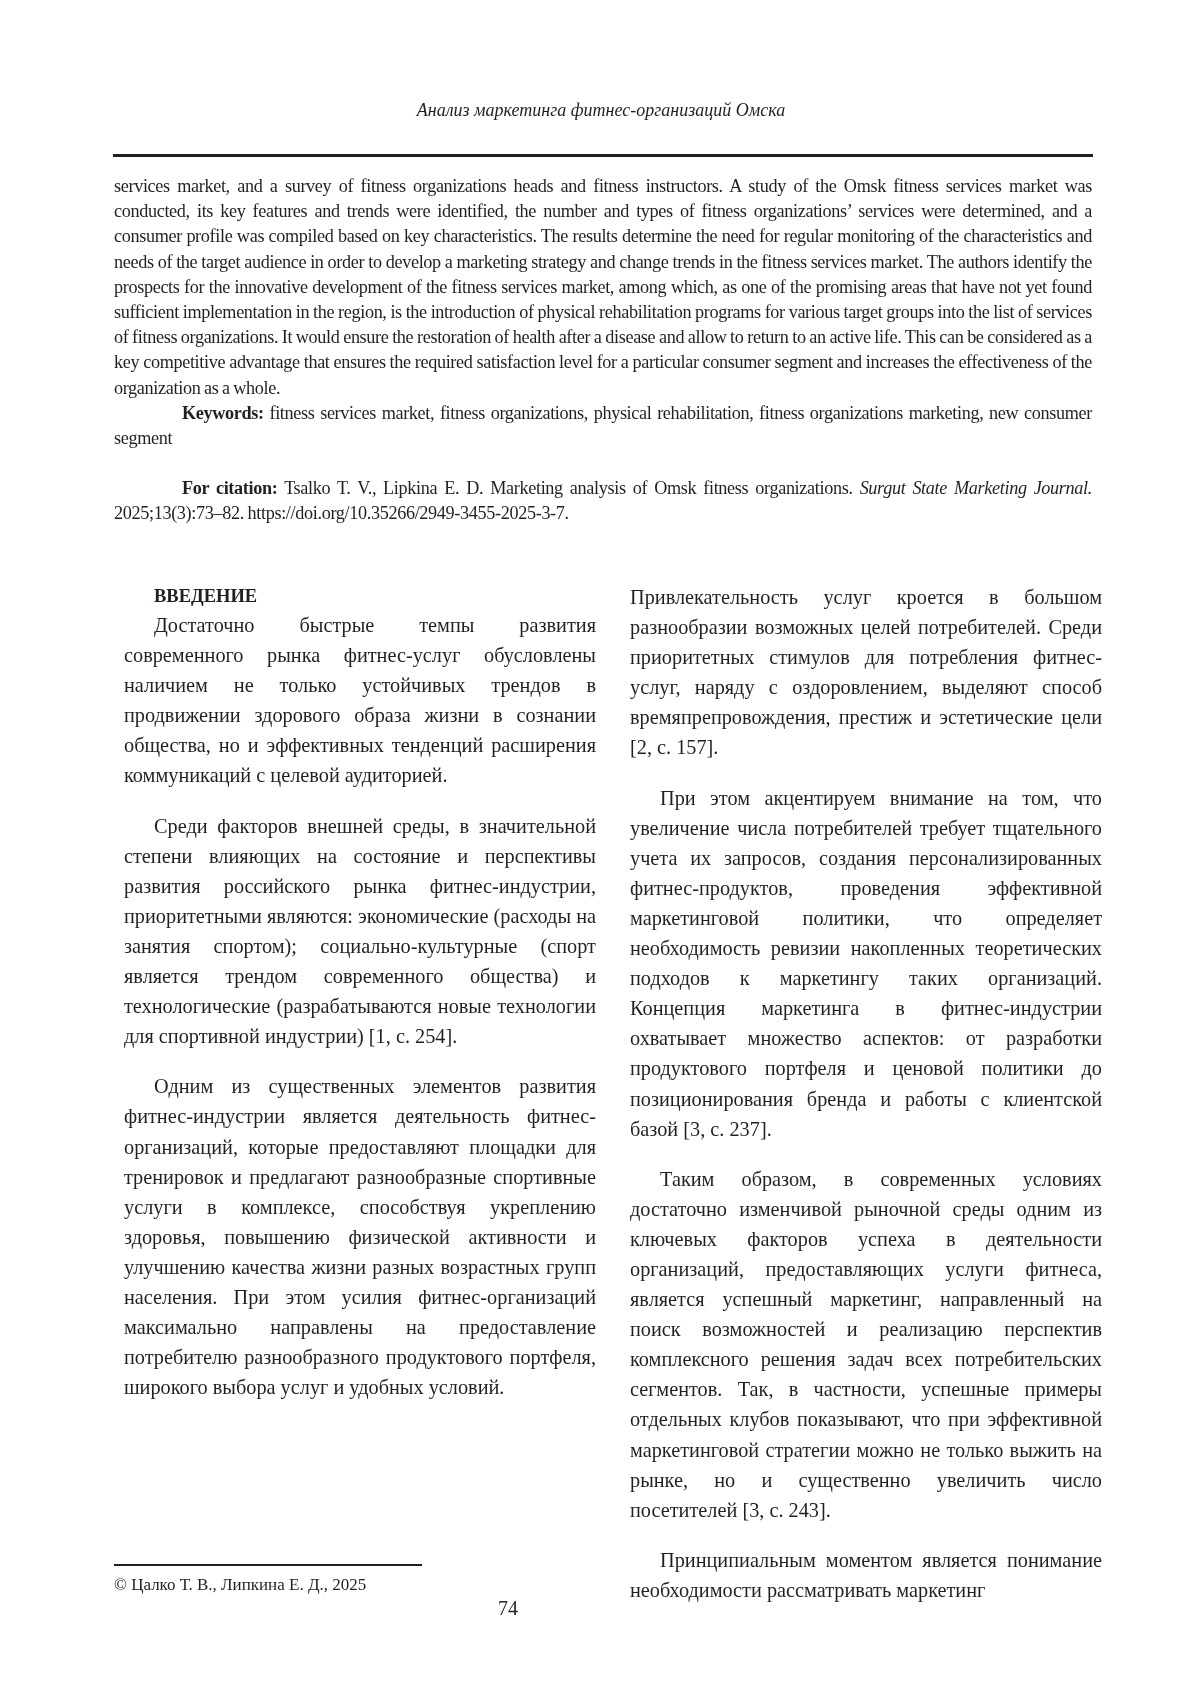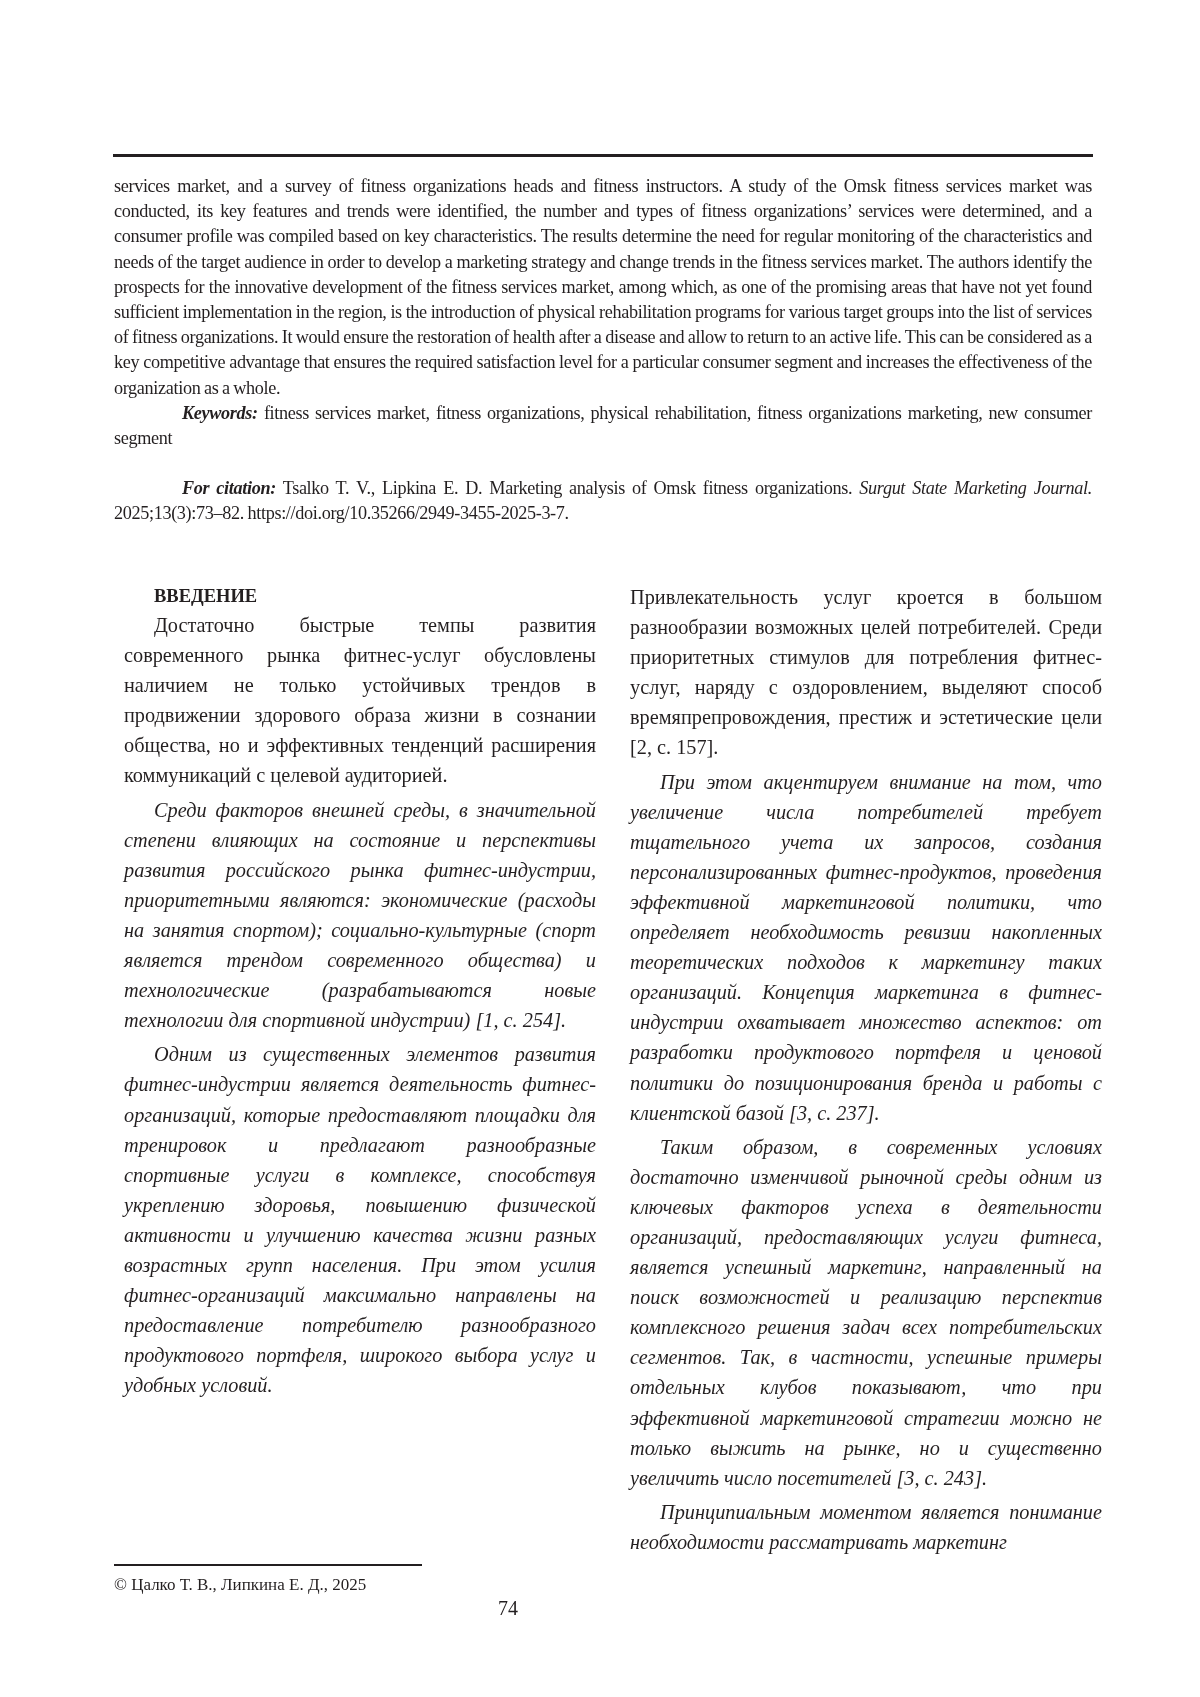--- a/index.html
+++ b/index.html
@@ -15,48 +15,49 @@
     position: absolute; left: 113px; top: 154px; width: 980px; height: 3px; background: #231f20;
   }
   .abstract {
     position: absolute; left: 114px; top: 174px; width: 978px;
     font-size: 18.2px; line-height: 25.2px; text-align: justify;
     letter-spacing: -0.35px; word-spacing: -0.6px;
   }
   .abstract p { margin: 0; }
   .abstract .indent { text-indent: 68px; }
   .abstract .cite { margin-top: 25px; }
-  .label { font-weight: bold; font-style: italic; }
+  .label { font-weight: bold; }
   .ital { font-style: italic; }
   .columns {
     position: absolute; left: 124px; top: 582px; width: 978px;
     display: flex; justify-content: space-between;
   }
   .col {
     width: 472px; font-size: 20.3px; line-height: 30.1px; text-align: justify;
     hyphens: manual;
   }
   .col p { margin: 0; text-indent: 30px; }
-  .col p + p { margin-top: 4px; font-style: italic; }
+  .col p + p { margin-top: 20px; }
   .col p.noindent { text-indent: 0; }
   .section-title { font-weight: bold; font-size: 18.5px; line-height: 28px; padding-left: 30px; margin: 0; }
   .footnote-rule {
     position: absolute; left: 114px; top: 1564px; width: 308px; height: 2px; background: #231f20;
   }
   .footnote {
     position: absolute; left: 114px; top: 1574px; font-size: 17px; line-height: 22px;
   }
   .page-number {
     position: absolute; left: 0; top: 1597px; width: 1016px; text-align: center; font-size: 20px;
   }
 </style>
 </head>
 <body>
 
 <div class="running-head">
+  <div>Анализ маркетинга фитнес-организаций Омска</div>
 </div>
 <div class="head-rule"></div>
 
 <div class="abstract">
   <p>services market, and a survey of fitness organizations heads and fitness instructors. A study of the Omsk fitness services market was conducted, its key features and trends were identified, the number and types of fitness organizations’ services were determined, and a consumer profile was compiled based on key characteristics. The results determine the need for regular monitoring of the characteristics and needs of the target audience in order to develop a marketing strategy and change trends in the fitness services market. The authors identify the prospects for the innovative development of the fitness services market, among which, as one of the promising areas that have not yet found sufficient implementation in the region, is the introduction of physical rehabilitation programs for various target groups into the list of services of fitness organizations. It would ensure the restoration of health after a disease and allow to return to an active life. This can be considered as a key competitive advantage that ensures the required satisfaction level for a particular consumer segment and increases the effectiveness of the organization as a whole.</p>
   <p class="indent">
     <span class="label">Keywords:</span>
     <span>fitness services market, fitness organizations, physical rehabilitation, fitness organizations marketing, new consumer segment</span>
   </p>
   <p class="indent cite">

